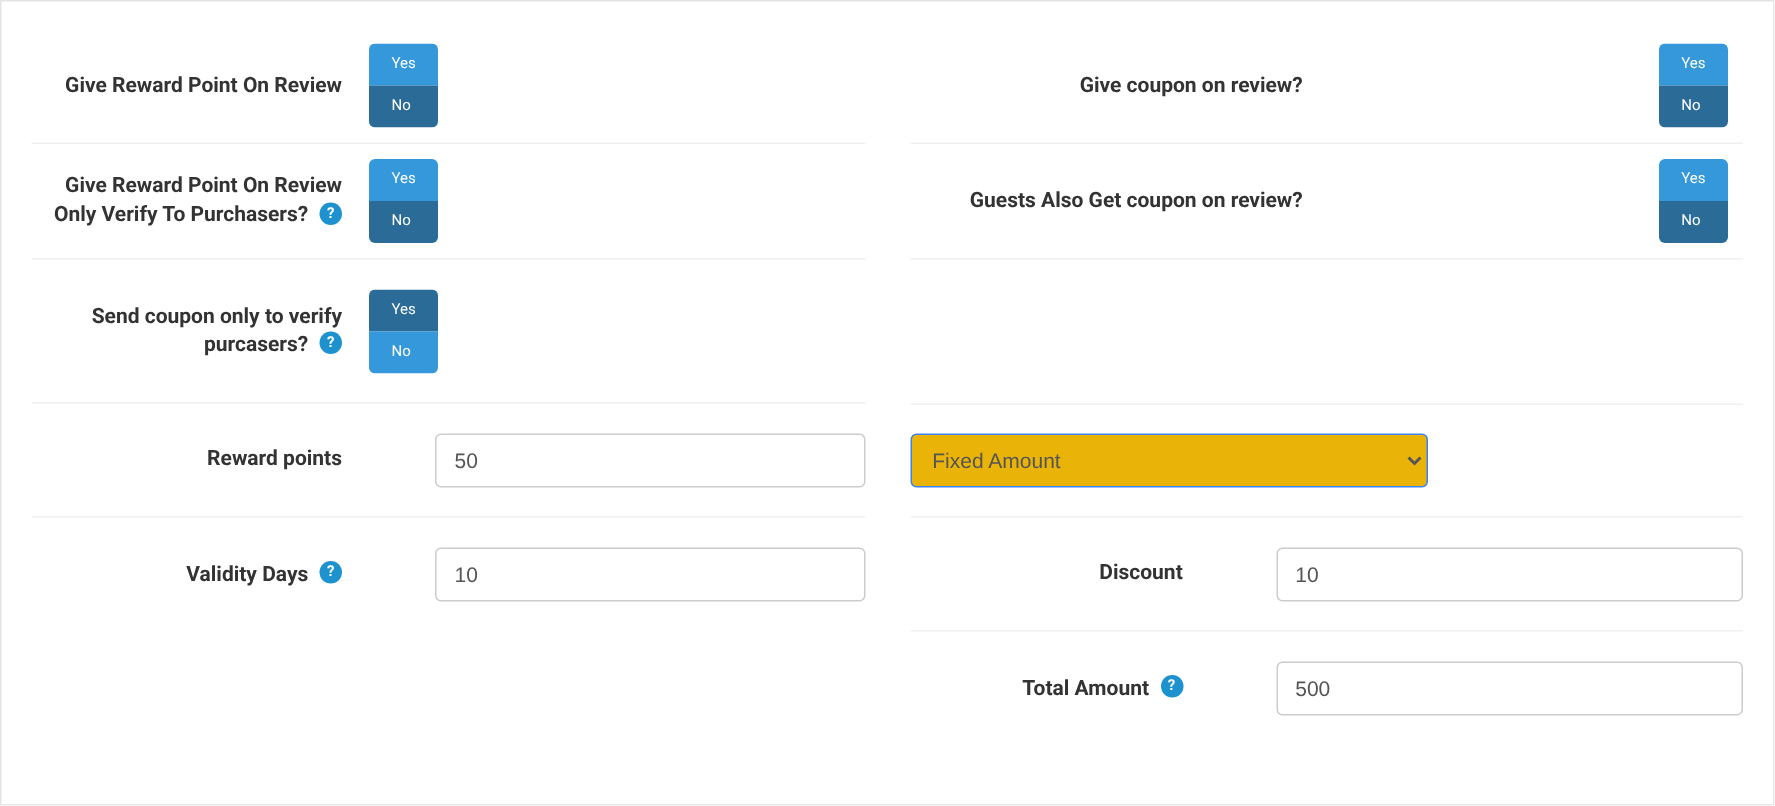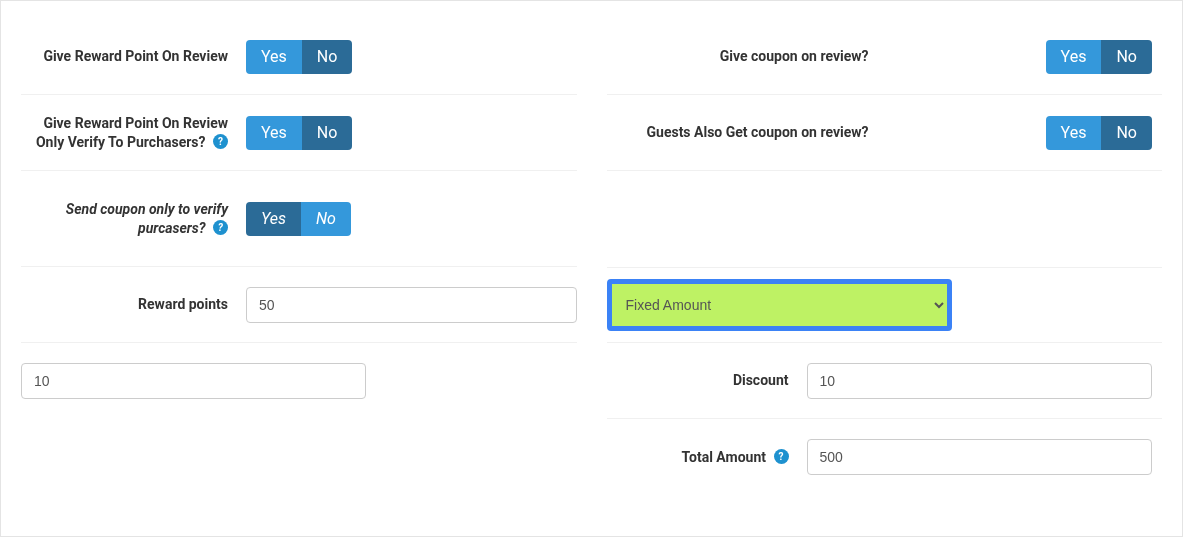--- a/index.html
+++ b/index.html
@@ -59,21 +59,22 @@
     margin-left: 4px;
     cursor: help;
     vertical-align: middle;
     position: relative;
     top: -1px;
   }
   .toggle {
     display: inline-flex;
     border-radius: 4px;
     overflow: hidden;
-    font-size: 16px;
+    font-size: 10px;
+    flex-direction: column;
   }
   .toggle-btn {
     padding: 9px 15px;
     color: #fff;
     cursor: pointer;
     user-select: none;
     font-weight: 400;
     line-height: 1;
     border: none;
     outline: none;
@@ -83,33 +84,34 @@
   .t-input {
     width: 100%;
     max-width: 345px;
     height: 36px;
     padding: 6px 12px;
     border: 1px solid #ccc;
     border-radius: 4px;
     font-size: 14px;
     color: #555;
     background: #fff;
+    margin-left: 44px;
   }
   .t-select {
     width: 100%;
     max-width: 345px;
-    height: 52px;
+    height: 36px;
     padding: 6px 10px;
-    border: 5px solid #3b82f6;
+    border: 1px solid #3b82f6;
     border-radius: 4px;
     font-size: 14px;
     color: #555;
-    background: #bef264;
-  }
-  .tall-row { min-height: 96px; font-style: italic; }
+    background: #eab308;
+  }
+  .tall-row { min-height: 96px; }
 </style>
 </head>
 <body>
 
 <div class="panel">
   <div class="columns">
 
     <div class="col">
 
       <div class="form-row">
@@ -154,20 +156,24 @@
         <div class="label-cell">
           <span>Reward points</span>
         </div>
         <div class="control-cell">
           <input class="t-input" type="text" value="50" style="">
         </div>
       </div>
 
 
       <div class="form-row no-border">
+        <div class="label-cell">
+          <span>Validity Days</span>
+          <span class="help-icon">?</span>
+        </div>
         <div class="control-cell">
           <input class="t-input" type="text" value="10" style="">
         </div>
       </div>
 
     </div>
 
     <div class="col">
 
       <div class="form-row">

